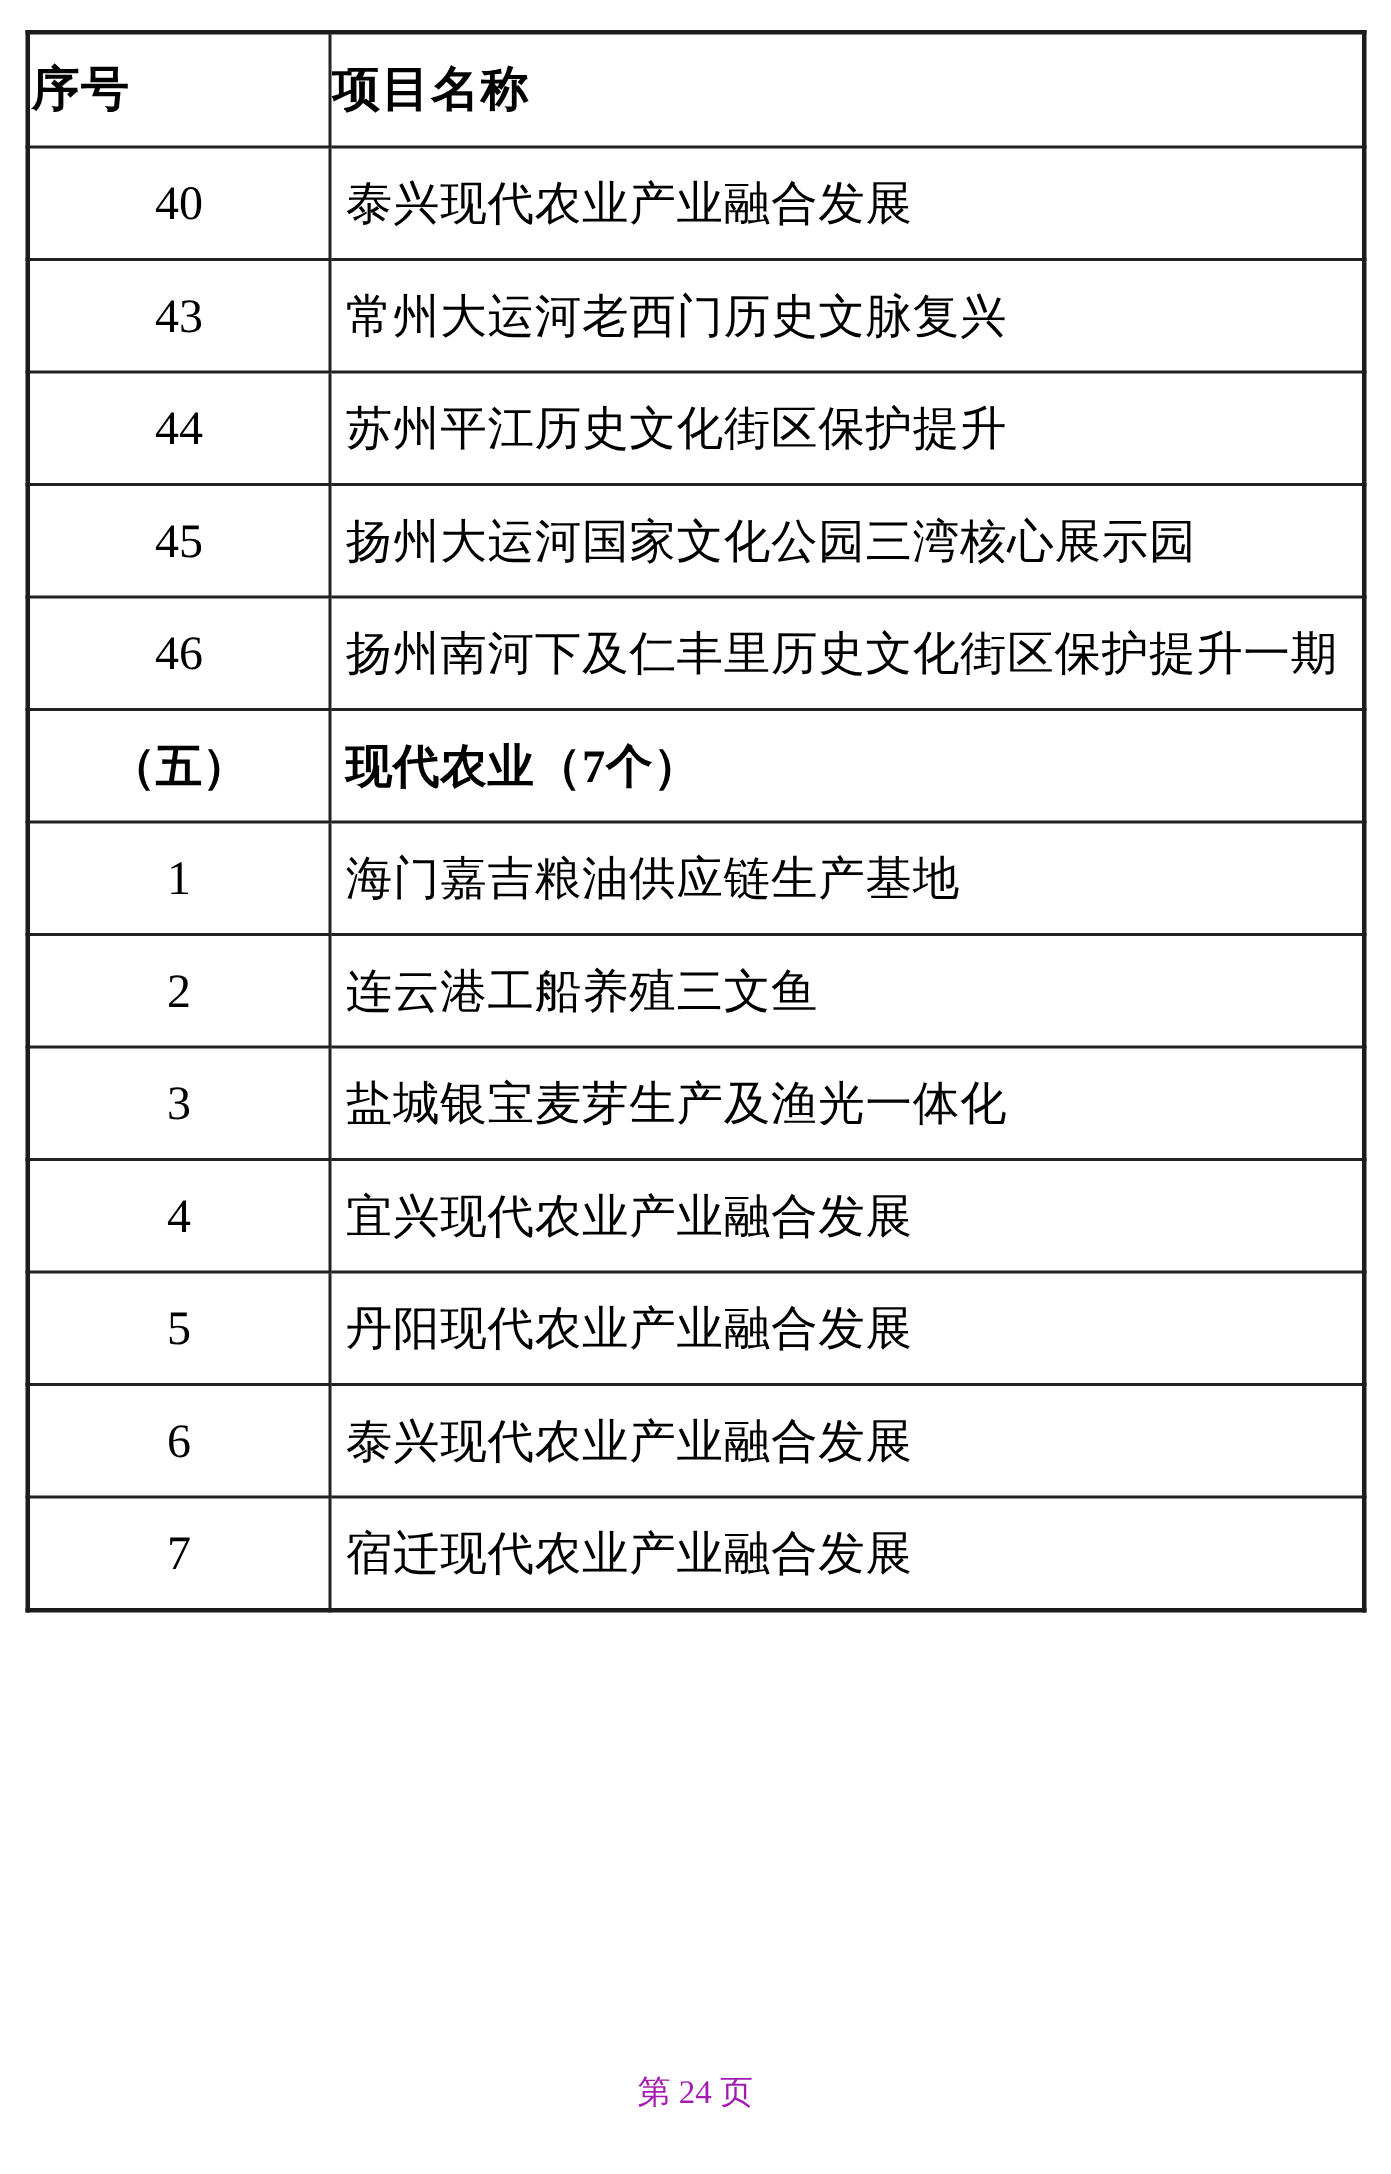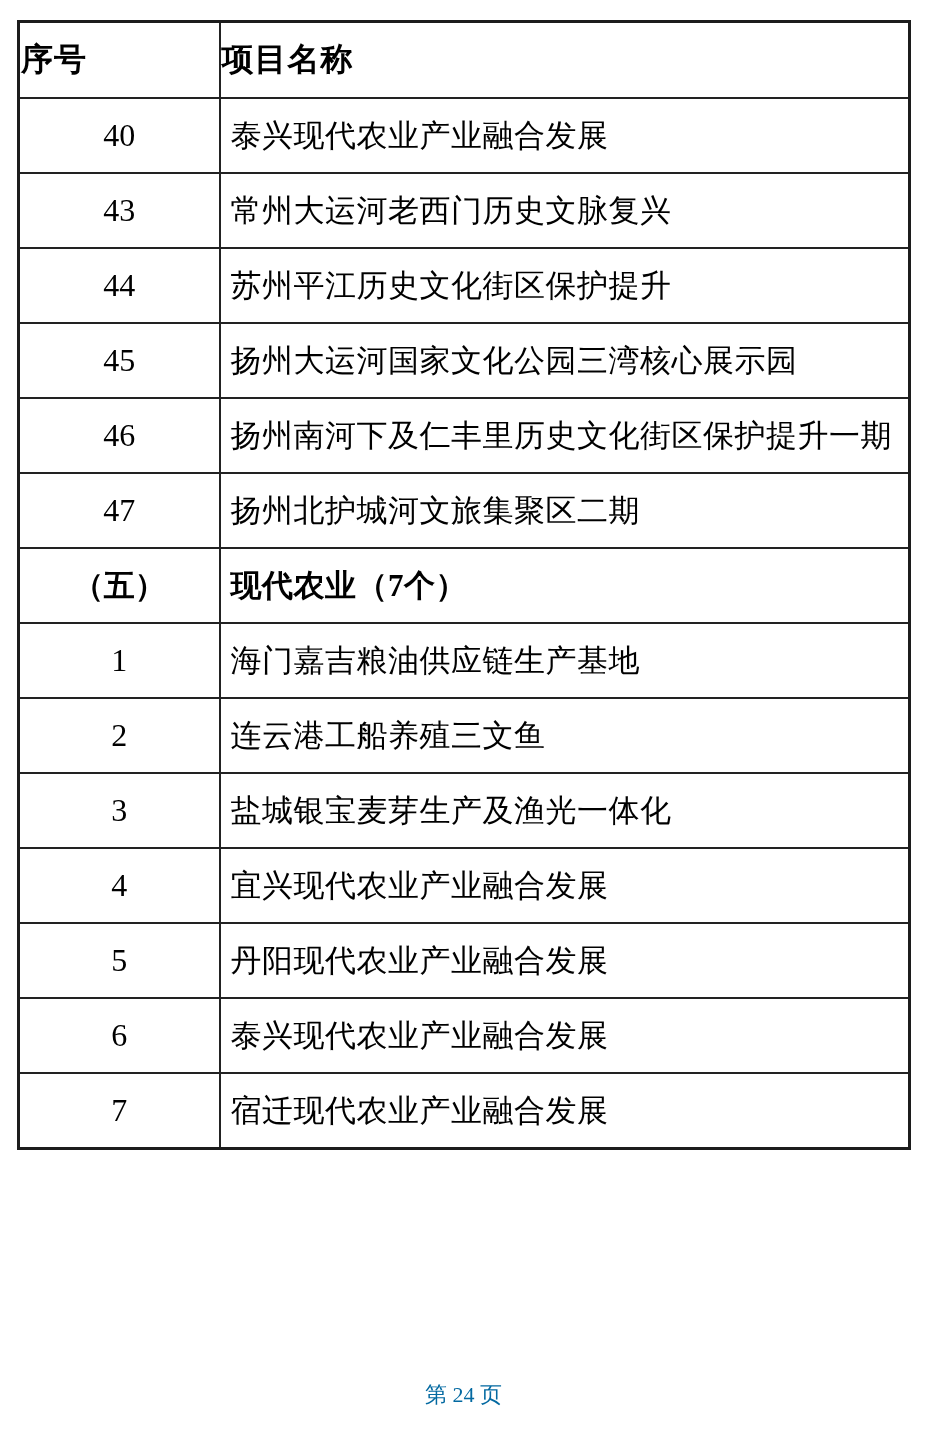--- a/index.html
+++ b/index.html
@@ -65,21 +65,21 @@
     font-weight: bold;
   }
   .page-footer {
     position: absolute;
     top: 1384px;
     left: 0;
     width: 100%;
     text-align: center;
     font-size: 22px;
     line-height: 22px;
-    color: #0369a1;
+    color: #a21caf;
   }
 </style>
 </head>
 <body>
 
 <div class="page">
 
   <table class="projects-table">
     <colgroup>
       <col style="width:201px">
@@ -104,24 +104,20 @@
     <td class="cell-no">44</td>
     <td class="cell-name">苏州平江历史文化街区保护提升</td>
   </tr>
         <tr>
     <td class="cell-no">45</td>
     <td class="cell-name">扬州大运河国家文化公园三湾核心展示园</td>
   </tr>
         <tr>
     <td class="cell-no">46</td>
     <td class="cell-name">扬州南河下及仁丰里历史文化街区保护提升一期</td>
-  </tr>
-        <tr>
-    <td class="cell-no">47</td>
-    <td class="cell-name">扬州北护城河文旅集聚区二期</td>
   </tr>
         <tr class="section-row">
     <td class="cell-no">（五）</td>
     <td class="cell-name">现代农业（7个）</td>
   </tr>
         <tr>
     <td class="cell-no">1</td>
     <td class="cell-name">海门嘉吉粮油供应链生产基地</td>
   </tr>
         <tr>

